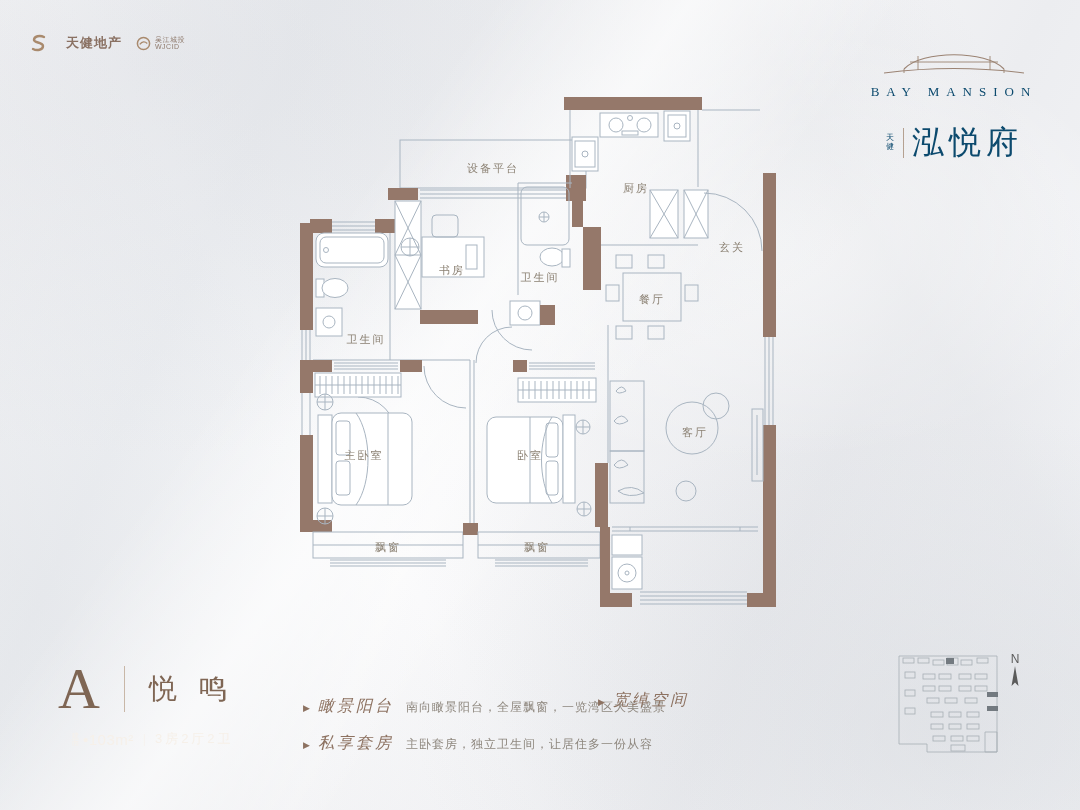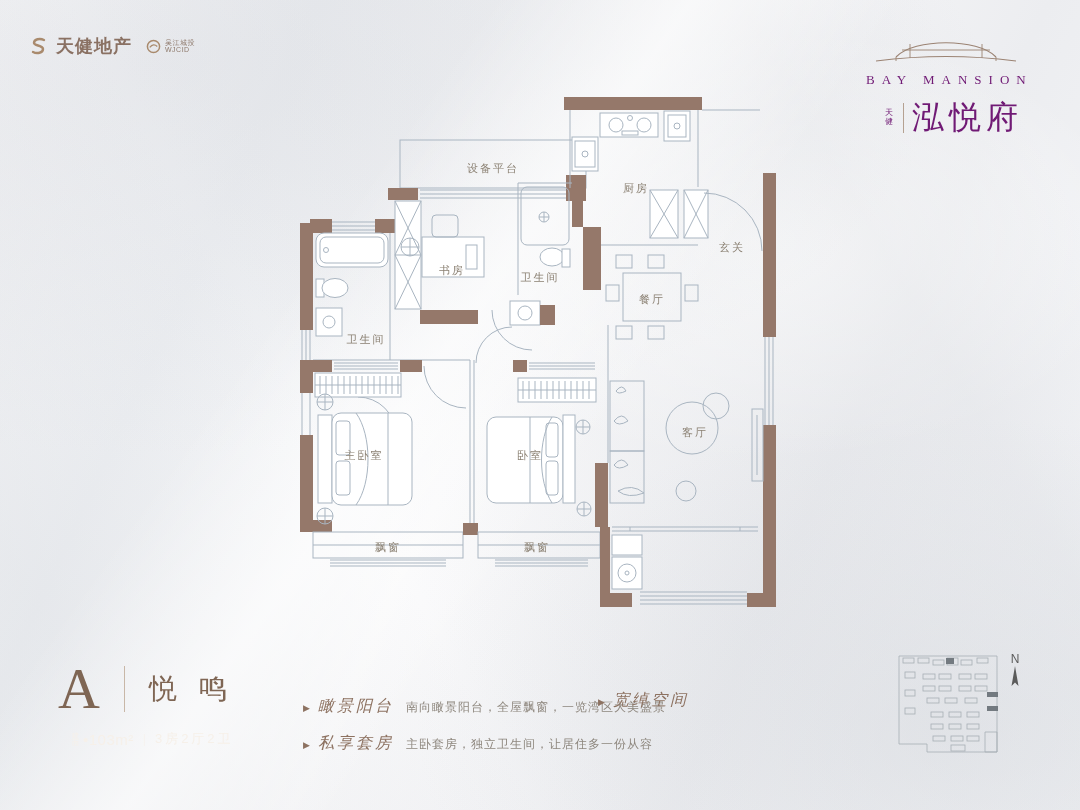--- a/index.html
+++ b/index.html
@@ -12,26 +12,26 @@
       radial-gradient(60% 45% at 70% 30%, rgba(255,255,255,0.9), rgba(255,255,255,0) 60%),
       linear-gradient(115deg,#fbfbfc 0%,#eef0f3 22%,#fafafb 46%,#ecedf0 72%,#f7f8fa 100%);
   }
   .silk{position:absolute;inset:0;pointer-events:none;
     background:
       linear-gradient(125deg, rgba(255,255,255,0) 30%, rgba(255,255,255,0.65) 42%, rgba(255,255,255,0) 55%),
       linear-gradient(60deg, rgba(205,208,214,0.25) 10%, rgba(205,208,214,0) 35%, rgba(205,208,214,0.22) 78%, rgba(205,208,214,0) 92%);
   }
   
   .hdr-left{position:absolute;left:30px;top:34px;display:flex;align-items:center;gap:14px;}
-  .logo1{display:flex;align-items:center;gap:8px;color:#8a7163;font-weight:bold;font-size:18px;letter-spacing:1px;}
+  .logo1{display:flex;align-items:center;gap:18px;color:#8a7163;font-weight:bold;font-size:13px;letter-spacing:1px;}
   .logo2{display:flex;align-items:center;gap:4px;color:#8f7a6c;}
   .logo2 .stack{display:flex;flex-direction:column;line-height:1.05;font-size:7px;letter-spacing:.5px;}
-  .brand{position:absolute;right:38px;top:28px;width:176px;text-align:left;color:#701a75;}
+  .brand{position:absolute;right:38px;top:40px;width:176px;text-align:center;color:#0c4a6e;}
   .brand-en{font-family:"Liberation Serif",serif;font-size:13px;letter-spacing:7px;margin-top:2px;white-space:nowrap;}
-  .brand-cnrow{display:flex;align-items:center;justify-content:center;gap:8px;margin-top:8px;}
+  .brand-cnrow{display:flex;align-items:center;justify-content:center;gap:8px;margin-top:21px;}
   .brand-pre{font-size:8px;line-height:1.1;width:10px;}
   .brand-div{width:1px;height:30px;background:#b5a191;}
   .brand-cn{font-family:"Liberation Serif",serif;font-size:32px;letter-spacing:5px;white-space:nowrap;}
   
   .plan{position:absolute;left:300px;top:95px;}
   .w{fill:#95786a;stroke:none;}
   .t{fill:none;stroke:#a9b5c1;stroke-width:1;}
   .tw{fill:#ffffff;stroke:#a9b5c1;stroke-width:1;}
   .lbl{fill:#8b8173;font-size:11px;letter-spacing:2px;}
   

